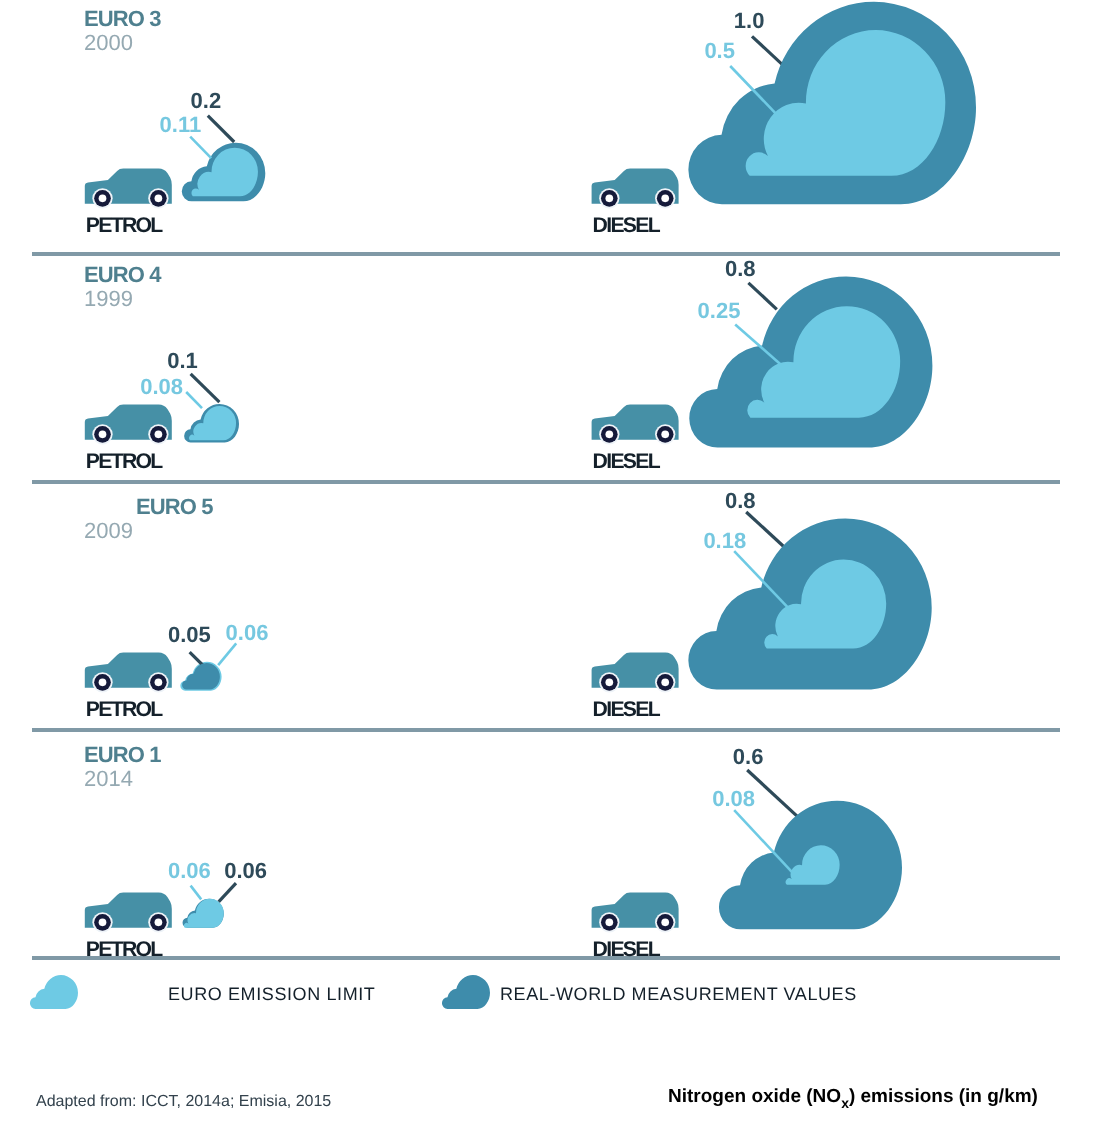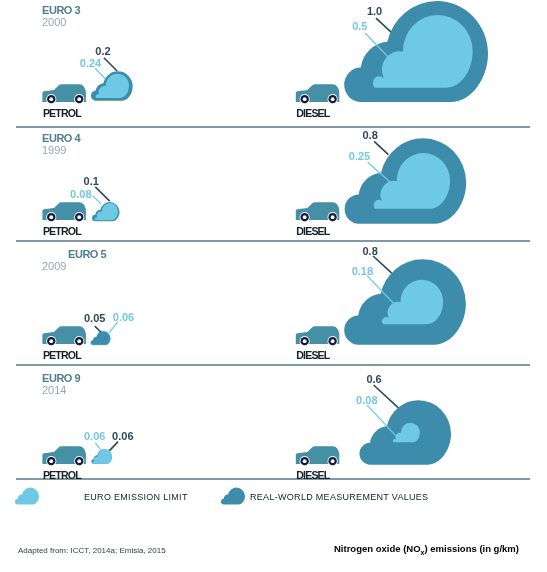--- a/index.html
+++ b/index.html
@@ -166,21 +166,21 @@
       <g transform="translate(221,487.5492957746479) scale(0.1641025641025641,0.16970989507685738)">
         <path d="M 94.29,0 A 51.96,51.96 0 0 1 146.25,51.96 C 146.25,75.39 130.02,99.59 107.93,99.59 L 17.06,99.59 A 17.06,17.06 0 0 1 16.66,65.47 A 29.75,29.75 0 0 1 43.68,40.19 A 51.96,51.96 0 0 1 94.29,0 Z" fill="#3e8cab"></path>
       </g>
     </svg>
   <div id="labels">
       <div class="rule" style="top: 126px;"></div>
       <div class="euro" style="left: 42px; top: 5px;">EURO 3</div>
       <div class="year" style="left: 42px; top: 16.5px;">2000</div>
       <div class="fuel" style="left: 42.9px; top: 107.5px;">PETROL</div>
       <div class="val dark" style="left: 95.3px; top: 46.4px;">0.2</div>
-      <div class="val light" style="left: 79.8px; top: 57.6px;">0.24</div>
+      <div class="val light" style="left: 79.8px; top: 57.6px;">0.11</div>
       <div class="fuel" style="left: 296.3px; top: 107.5px;">DIESEL</div>
       <div class="val dark" style="left: 366.9px; top: 6px;">1.0</div>
       <div class="val light" style="left: 352.2px; top: 21.3px;">0.5</div>
       <div class="rule" style="top: 240px;"></div>
       <div class="euro" style="left: 42px; top: 133px;">EURO 4</div>
       <div class="year" style="left: 42px; top: 144.5px;">1999</div>
       <div class="fuel" style="left: 42.9px; top: 225.5px;">PETROL</div>
       <div class="val dark" style="left: 83.6px; top: 175.7px;">0.1</div>
       <div class="val light" style="left: 70.1px; top: 188.5px;">0.08</div>
       <div class="fuel" style="left: 296.3px; top: 225.5px;">DIESEL</div>
@@ -189,21 +189,21 @@
       <div class="rule" style="top: 364px;"></div>
       <div class="euro" style="left: 42px; top: 249px; margin-left: 26px;">EURO 5</div>
       <div class="year" style="left: 42px; top: 260.5px;">2009</div>
       <div class="fuel" style="left: 42.9px; top: 349.5px;">PETROL</div>
       <div class="val dark" style="left: 84px; top: 313.4px;">0.05</div>
       <div class="val light" style="left: 112.8px; top: 312.1px;">0.06</div>
       <div class="fuel" style="left: 296.3px; top: 349.5px;">DIESEL</div>
       <div class="val dark" style="left: 362.5px; top: 245.7px;">0.8</div>
       <div class="val light" style="left: 351.7px; top: 266.2px;">0.18</div>
       <div class="rule" style="top: 478px;"></div>
-      <div class="euro" style="left: 42px; top: 373px;">EURO 9</div>
+      <div class="euro" style="left: 42px; top: 373px;">EURO 1</div>
       <div class="year" style="left: 42px; top: 384.5px;">2014</div>
       <div class="fuel" style="left: 42.9px; top: 469.5px;">PETROL</div>
       <div class="val dark" style="left: 112.1px; top: 431.2px;">0.06</div>
       <div class="val light" style="left: 84px; top: 431.2px;">0.06</div>
       <div class="fuel" style="left: 296.3px; top: 469.5px;">DIESEL</div>
       <div class="val dark" style="left: 366.4px; top: 374.2px;">0.6</div>
       <div class="val light" style="left: 356.1px; top: 394.8px;">0.08</div>
       <div class="legend-text" style="left: 44px; top: 492.5px; padding-left: 40px;">EURO EMISSION LIMIT</div>
       <div class="legend-text" style="left: 250px; top: 492.5px;">REAL-WORLD MEASUREMENT VALUES</div>
       <div class="src" style="left: 18px; top: 547px;">Adapted from: ICCT, 2014a; Emisia, 2015</div>

